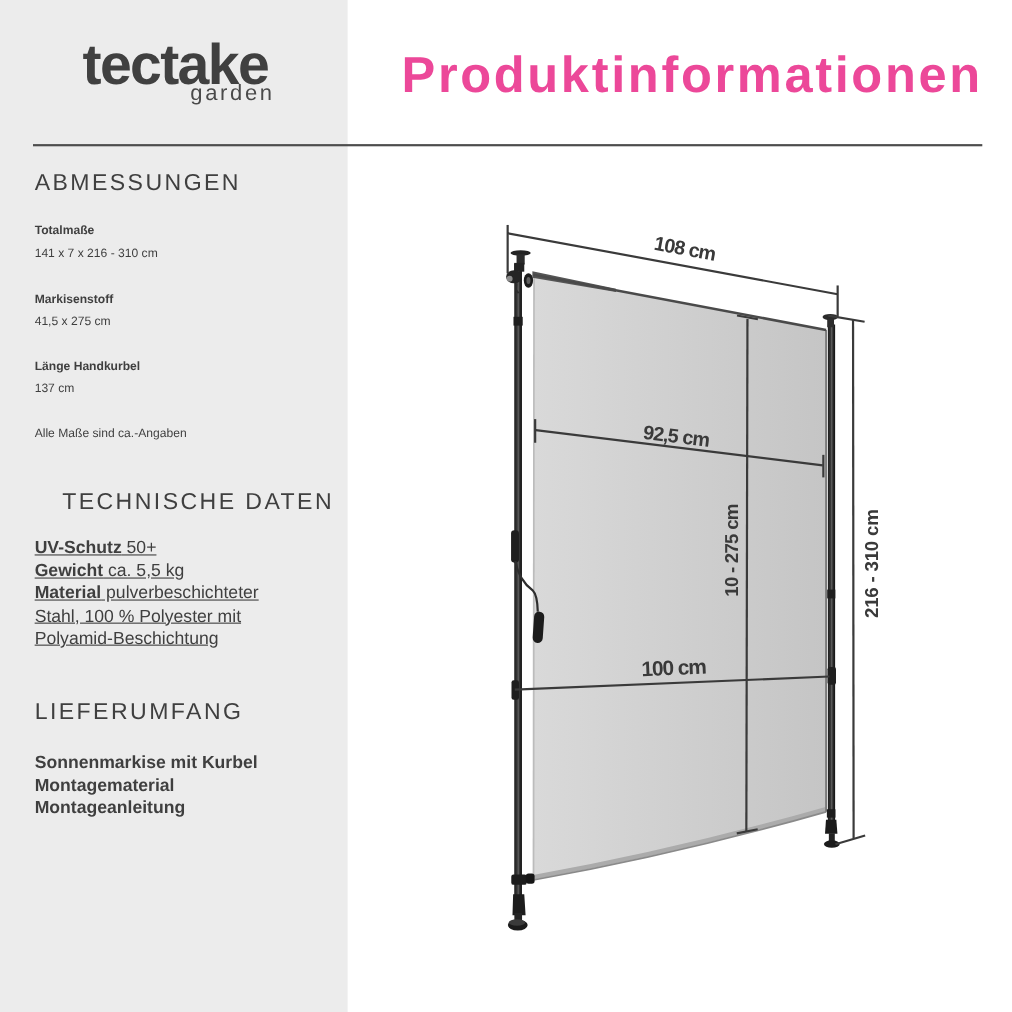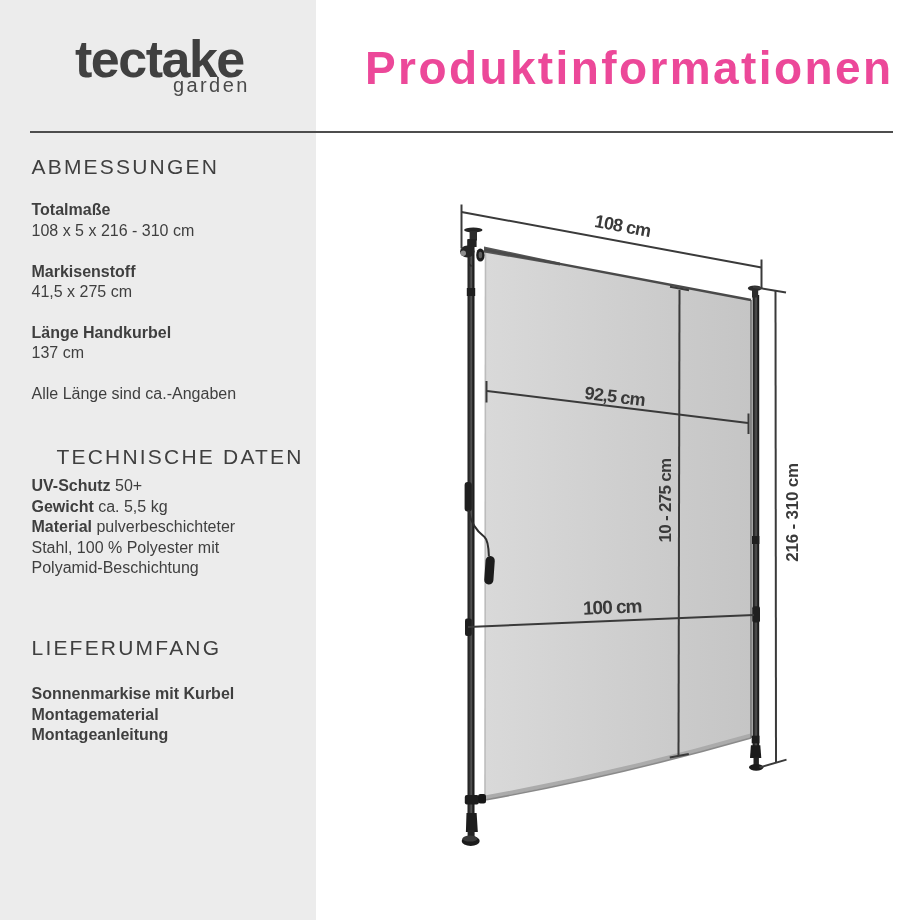--- a/index.html
+++ b/index.html
@@ -1,55 +1,55 @@
 <!DOCTYPE html>
 <html><head>
 <meta charset="utf-8">
 <style>
   html,body{margin:0;padding:0;}
   body{width:920px;height:920px;position:relative;background:#ffffff;
        font-family:"Liberation Sans",sans-serif;overflow:hidden;}
   .abs{position:absolute;}
   .hdr{font-size:21px;letter-spacing:2.2px;color:#3f3f3f;text-align:center;}
-  .body16{font-size:16px;color:#3f3f3f;line-height:16px;text-align:right;}
+  .body16{font-size:11px;color:#3f3f3f;line-height:16px;text-align:right;}
   .blk{font-size:16px;color:#3f3f3f;line-height:20.5px;}
   b{font-weight:bold;}
 </style>
 </head>
 <body>
 
 <div class="abs" style="left:0;top:0;width:316px;height:920px;background:#ececec;"></div>
 
 <div class="abs" style="left:75px;top:33px;font-size:52px;line-height:52px;font-weight:bold;letter-spacing:-1.5px;color:#404040;">tectake</div>
 
 <div class="abs" style="left:173px;top:74.5px;font-size:20px;line-height:21px;letter-spacing:2.4px;color:#4a4a4a;">garden</div>
 
 <div class="abs" style="left:365px;top:45px;font-size:46px;line-height:46px;font-weight:bold;letter-spacing:2.4px;color:#ec4899;">Produktinformationen</div>
 
 <div class="abs" style="left:30px;top:130.5px;width:863px;height:2.4px;background:#4d4d4d;"></div>
 
 <div class="abs hdr" style="left:31.5px;top:155.7px;line-height:21px;">ABMESSUNGEN</div>
 
 <div class="abs body16" style="left:31.5px;top:201.5px;font-weight:bold;">Totalmaße</div>
 
-<div class="abs body16" style="left:31.5px;top:222.9px;">108 x 5 x 216 - 310 cm</div>
+<div class="abs body16" style="left:31.5px;top:222.9px;">141 x 7 x 216 - 310 cm</div>
 
 <div class="abs body16" style="left:31.5px;top:263.5px;font-weight:bold;">Markisenstoff</div>
 
 <div class="abs body16" style="left:31.5px;top:283.9px;">41,5 x 275 cm</div>
 
 <div class="abs body16" style="left:31.5px;top:324.5px;font-weight:bold;">Länge Handkurbel</div>
 
 <div class="abs body16" style="left:31.5px;top:344.9px;">137 cm</div>
 
-<div class="abs body16" style="left:31.5px;top:385.5px;">Alle Länge sind ca.-Angaben</div>
+<div class="abs body16" style="left:31.5px;top:385.5px;">Alle Maße sind ca.-Angaben</div>
 
 <div class="abs hdr" style="left:31.5px;top:445.7px;line-height:21px;margin-left:25px;">TECHNISCHE DATEN</div>
 
-<div class="abs blk" style="left:31.5px;top:476px;"><b>UV-Schutz</b> 50+<br><b>Gewicht</b> ca. 5,5 kg<br><b>Material</b> pulverbeschichteter<br>Stahl, 100 % Polyester mit<br>Polyamid-Beschichtung</div>
+<div class="abs blk" style="left:31.5px;top:489px;text-decoration:underline;"><b>UV-Schutz</b> 50+<br><b>Gewicht</b> ca. 5,5 kg<br><b>Material</b> pulverbeschichteter<br>Stahl, 100 % Polyester mit<br>Polyamid-Beschichtung</div>
 
 <div class="abs hdr" style="left:31.5px;top:636.7px;line-height:21px;">LIEFERUMFANG</div>
 
 <div class="abs blk" style="left:31.5px;top:684px;font-weight:bold;">Sonnenmarkise mit Kurbel<br>Montagematerial<br>Montageanleitung</div>
 
 <svg class="abs" style="left:0;top:0;" width="920" height="920" viewBox="0 0 920 920">
   <defs>
     <linearGradient id="fab" x1="486" y1="0" x2="751" y2="0" gradientUnits="userSpaceOnUse">
       <stop offset="0" stop-color="#d9d9d9"></stop>
       <stop offset="0.55" stop-color="#cecece"></stop>

